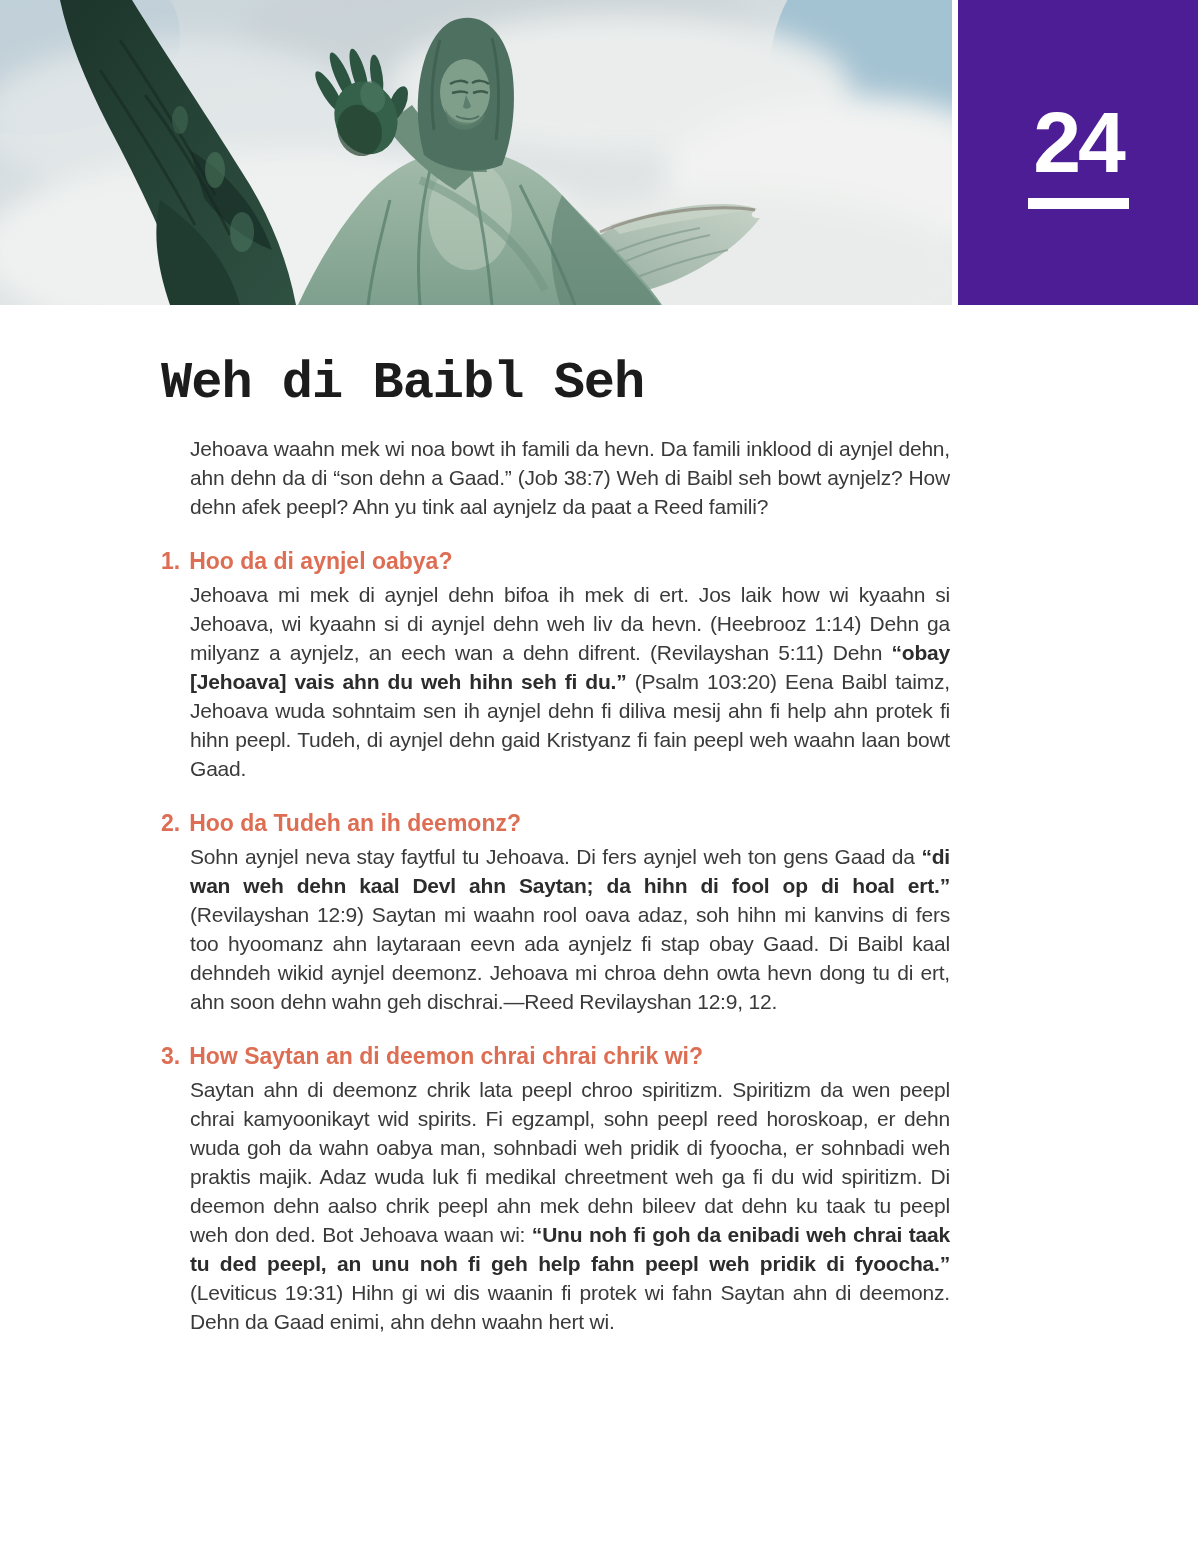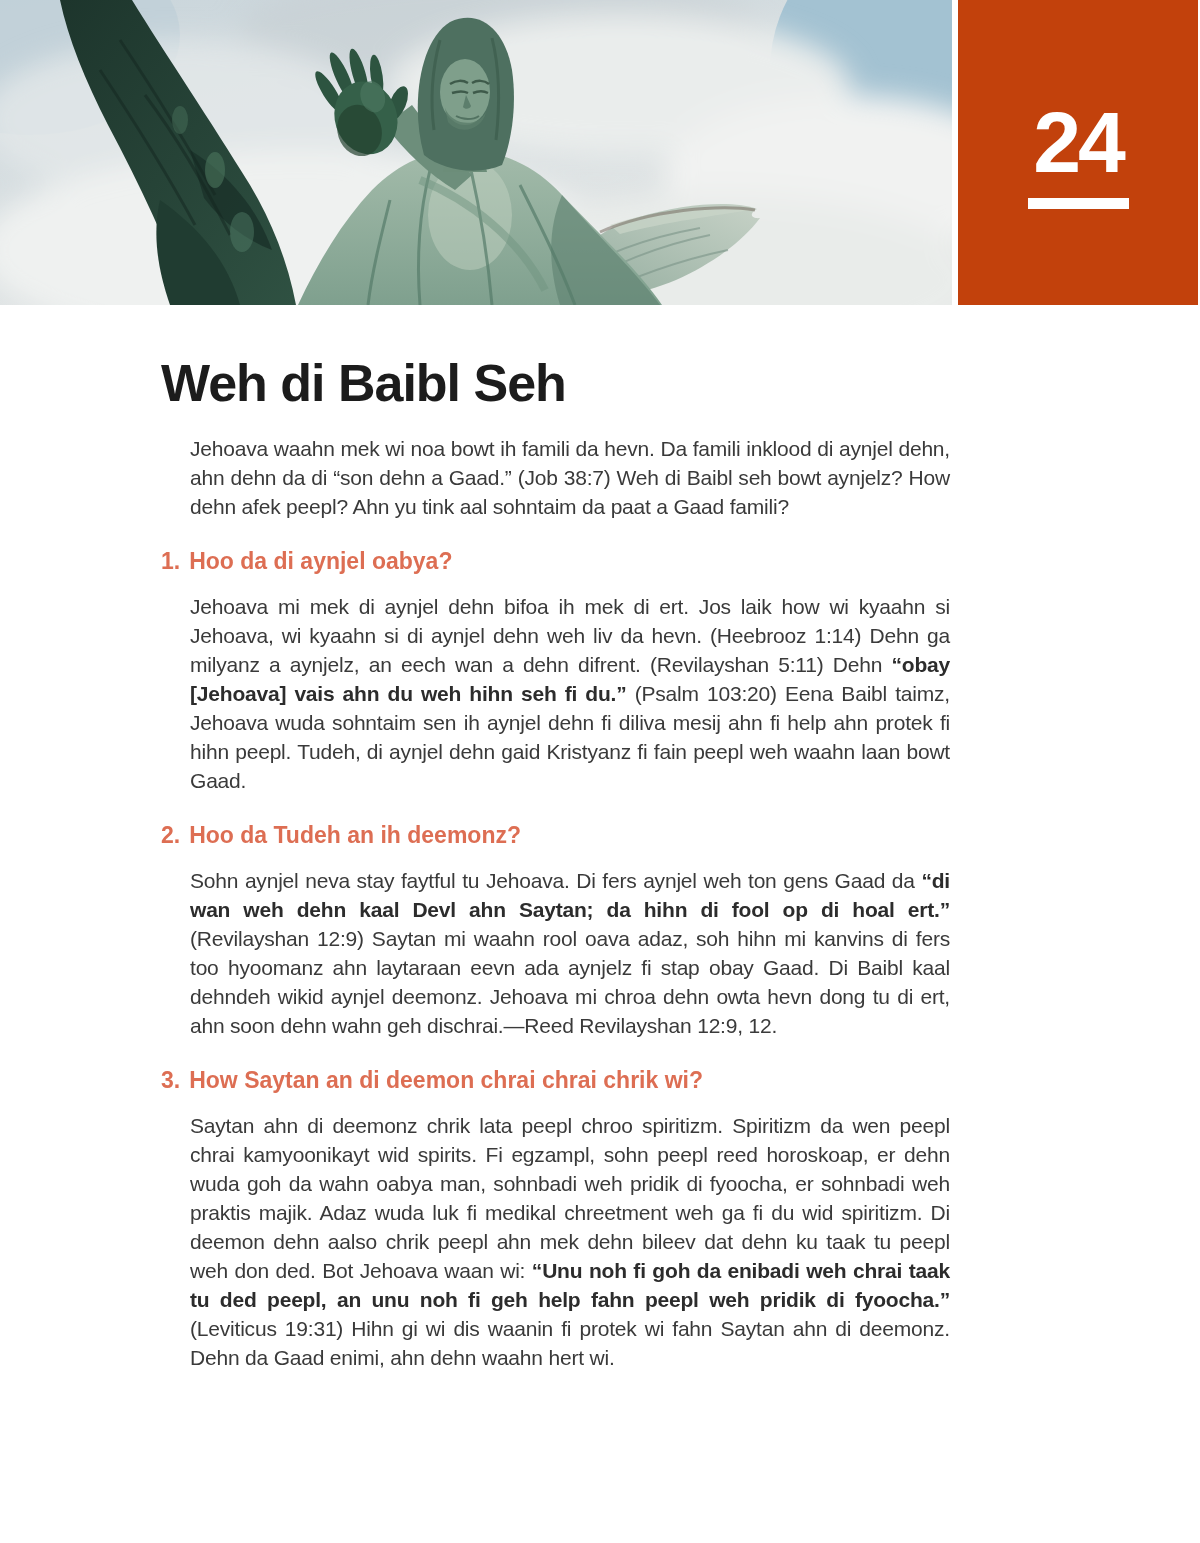--- a/index.html
+++ b/index.html
@@ -52,32 +52,32 @@
   .article { position: absolute; left: 0; top: 305px; width: 1200px; }
 
   .title {
     margin: 47px 0 0 161px;
     font-size: 52px;
     line-height: 63px;
     font-weight: bold;
     color: #1c1c1c;
     letter-spacing: -1px;
   }
-  .title-line { display: block; }
+  .title-line { display: block; font-family: Liberation Mono, monospace; }
 
   .intro, .body-para {
     margin: 19px 0 0 190px;
     width: 760px;
     font-size: 21px;
     line-height: 29px;
     letter-spacing: -0.2px;
     color: #3a3a3a;
     text-align: justify;
   }
-  .body-para { margin-top: 16px; }
+  .body-para { margin-top: 4px; }
 
   .sec-heading {
     display: flex;
     margin: 26px 0 0 161px;
     font-size: 23px;
     line-height: 29px;
     font-weight: bold;
   }
   .sec-num { flex: 0 0 auto; margin-right: 9px; }
   .sec-title { flex: 1 1 auto; }
@@ -194,32 +194,32 @@
         <path d="M 466,95 L 463,107 C 465,110 470,109 471,106 Z" fill="#547664" opacity="0.8"></path>
         <path d="M 456,116 C 463,120 473,120 479,116" fill="none" stroke="#3f6050" stroke-width="2" opacity="0.7"></path>
         <g fill="none" stroke="#3a5949" stroke-width="3" opacity="0.6">
           <path d="M 440,40 C 432,70 430,100 434,130"></path>
           <path d="M 492,38 C 500,70 500,105 496,140"></path>
         </g>
       </g>
     </svg>
   </figure>
 
-  <div class="chapter-badge" style="background: #c2410c;">
+  <div class="chapter-badge" style="background: #4c1d95;">
     <div class="chapter-number">24</div>
     <div class="chapter-rule"></div>
   </div>
 
   <main class="article">
 
     <h1 class="title">
       <span class="title-line">Weh di Baibl Seh</span>
     </h1>
 
-    <p class="intro">Jehoava waahn mek wi noa bowt ih famili da hevn. Da famili inklood di aynjel dehn, ahn dehn da di “son dehn a Gaad.” (Job 38:7) Weh di Baibl seh bowt aynjelz? How dehn afek peepl? Ahn yu tink aal sohntaim da paat a Gaad famili?</p>
+    <p class="intro">Jehoava waahn mek wi noa bowt ih famili da hevn. Da famili inklood di aynjel dehn, ahn dehn da di “son dehn a Gaad.” (Job 38:7) Weh di Baibl seh bowt aynjelz? How dehn afek peepl? Ahn yu tink aal aynjelz da paat a Reed famili?</p>
 
     <section>
       <h2 class="sec-heading" style="color: rgb(221, 110, 83);">
         <span class="sec-num">1.</span>
         <span class="sec-title">Hoo da di aynjel oabya?</span>
       </h2>
       <p class="body-para"><span>Jehoava mi mek di aynjel dehn bifoa ih mek di ert. Jos laik how wi kyaahn si Jehoava, wi kyaahn si di aynjel dehn weh liv da hevn. (Heebrooz 1:14) Dehn ga milyanz a aynjelz, an eech wan a dehn difrent. (Revilayshan 5:11) Dehn </span><strong class="bold-quote">“obay [Jehoava] vais ahn du weh hihn seh fi du.”</strong><span> (Psalm 103:20) Eena Baibl taimz, Jehoava wuda sohntaim sen ih aynjel dehn fi diliva mesij ahn fi help ahn protek fi hihn peepl. Tudeh, di aynjel dehn gaid Kristyanz fi fain peepl weh waahn laan bowt Gaad.</span></p>
     </section>
 
     <section>

